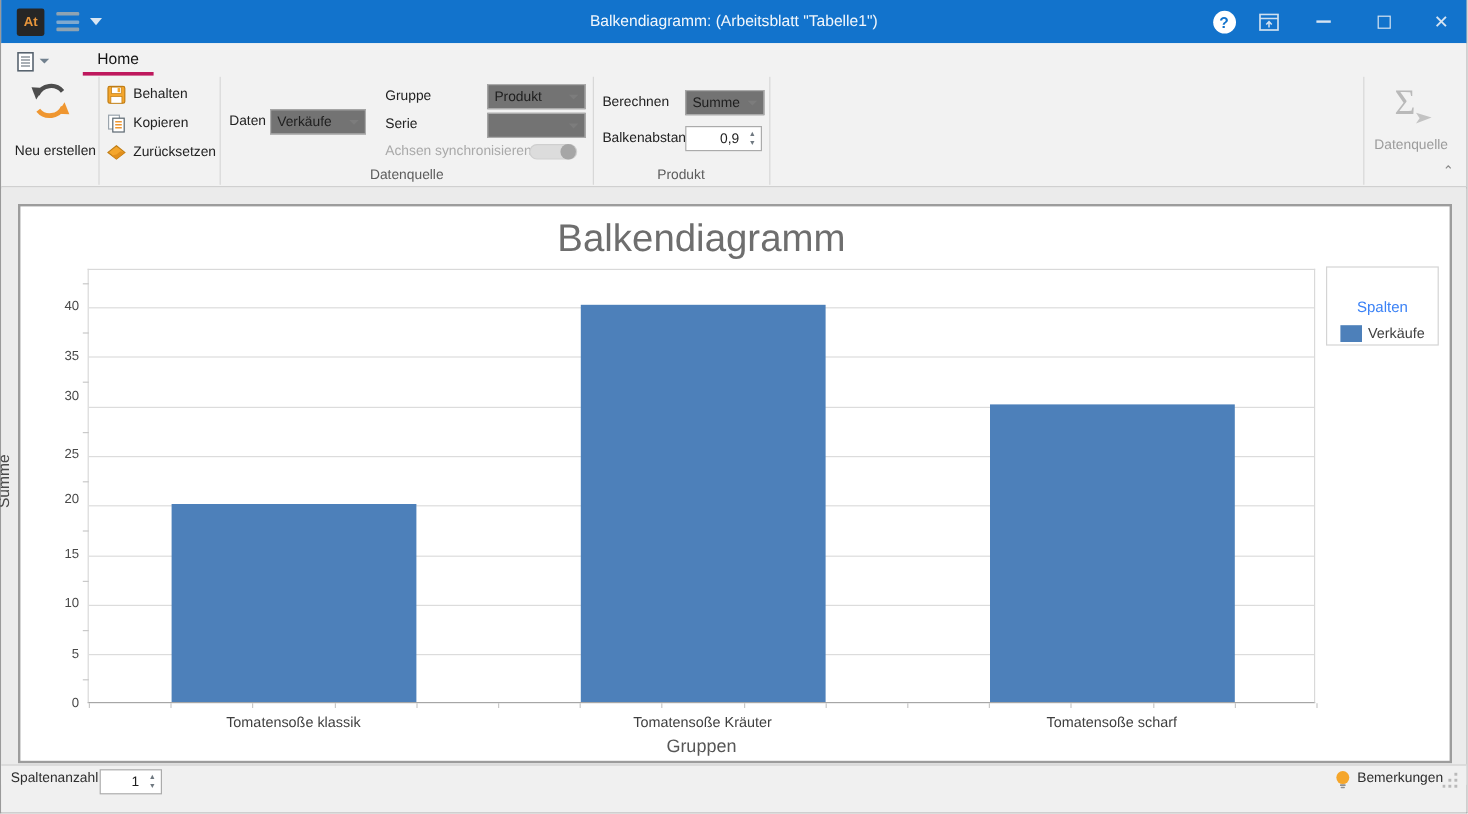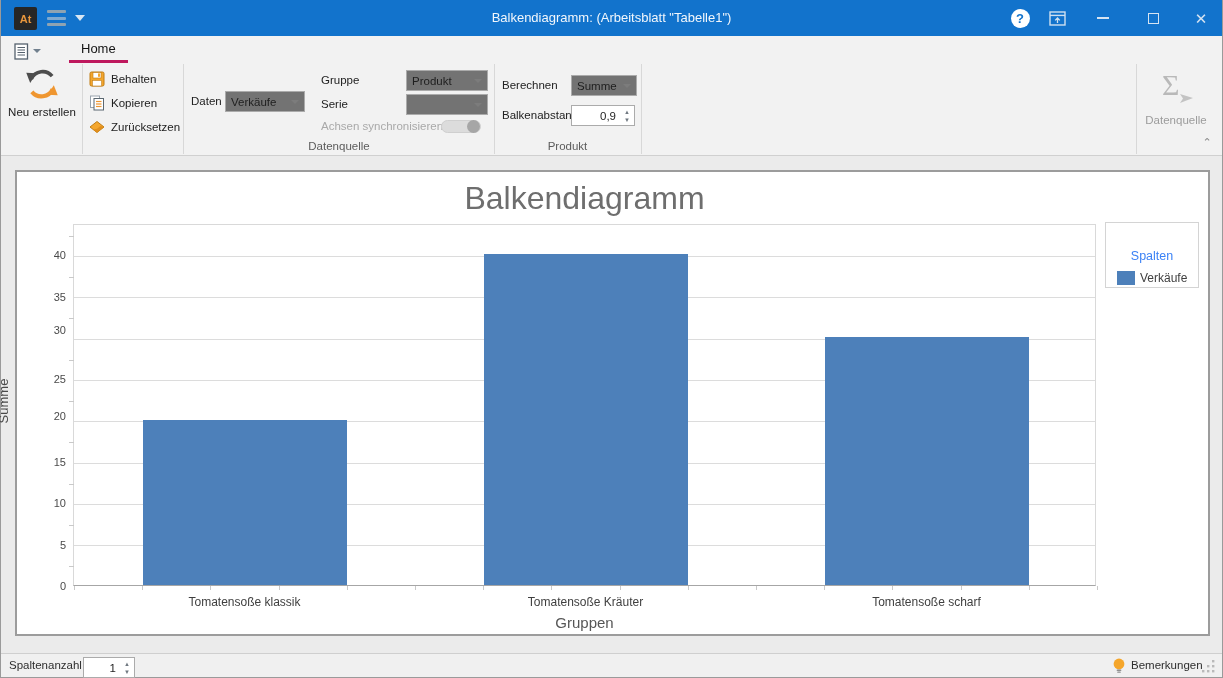--- a/index.html
+++ b/index.html
@@ -33,21 +33,21 @@
   .ribbon { position:absolute; left:0; top:36px; width:100%; height:120px;
     background:#f2f2f2; border-bottom:1px solid #d0d0d0; }
   .menu-btn { position:absolute; left:13px; top:5px; width:34px; height:20px; display:flex; align-items:center; }
   .menu-caret { width:0; height:0; margin-left:4px;
     border-left:4px solid transparent; border-right:4px solid transparent; border-top:4px solid #71808e; }
   .tab-home { position:absolute; left:68px; top:3px; padding:2px 12px 4px 12px;
     font-size:13px; color:#141414; border-bottom:3px solid #be185d; }
   .rib-sep { position:absolute; top:28px; height:90px; width:1px; background:#d8d8d8; }
   .big-btn { position:absolute; left:3px; top:28px; width:76px; height:76px; text-align:center; }
   .big-btn svg { margin-top:2px; }
-  .big-btn .lbl { font-size:11.5px; color:#222; margin-top:0; }
+  .big-btn .lbl { font-size:11.5px; color:#222; margin-top:13px;text-align:right; }
   .small-btn { position:absolute; left:88px; height:20px; display:flex; align-items:center; gap:6px; }
   .small-btn .lbl { font-size:11.5px; color:#222; white-space:nowrap; }
   .rib-label { position:absolute; font-size:11.5px; color:#222; white-space:nowrap; }
   .rib-label.disabled { color:#a9a9a9; }
   .combo { position:absolute; height:21px; background:#737373; border:1px solid #ababab;
     font-size:11.5px; color:#1e1e1e; display:flex; align-items:center; padding:0 5px; }
   .combo .cval { flex:1; white-space:nowrap; overflow:hidden; }
   .combo-caret { width:0; height:0; border-left:4px solid transparent; border-right:4px solid transparent;
     border-top:4px solid #7c7c7c; margin-left:4px; }
   .spinbox { position:absolute; height:21px; background:#fff; border:1px solid #ababab;
@@ -87,21 +87,21 @@
   .axis-xlabel { position:absolute; left:56px; top:442px; width:1023px; text-align:center;
     font-size:15px; color:#565656; }
   .legend { position:absolute; left:1088px; top:50px; width:94px; height:66px;
     border:1px solid #d4d4d4; background:#fff; }
   .legend-title { margin-top:26px; text-align:center; font-size:12.5px; color:#3b82f6; }
   .legend-row { display:flex; align-items:center; margin:8px 0 0 11px; gap:5px; }
   .legend-swatch { width:18px; height:14px; }
   .legend-label { font-size:12px; color:#3f3f3f; }
 
   
-  .statusbar { position:absolute; left:0; bottom:0; width:100%; height:24px; background:#f0f0f0;
+  .statusbar { position:absolute; left:0; bottom:0; width:100%; height:40px; background:#f0f0f0;
     border-top:1px solid #cfcfcf; }
   .sb-label { position:absolute; left:8px; top:5px; font-size:11.5px; color:#2e2e2e; }
   .sb-spin { left:82px; top:3px; width:52px; }
   .sb-right-label { position:absolute; left:1130px; top:5px; font-size:11.5px; color:#2e2e2e; }
   .bulb { position:absolute; left:1110px; top:3px; }
   .grip { position:absolute; left:1201px; top:5px; width:14px; height:14px; }
 </style>
 </head>
 <body>
 

